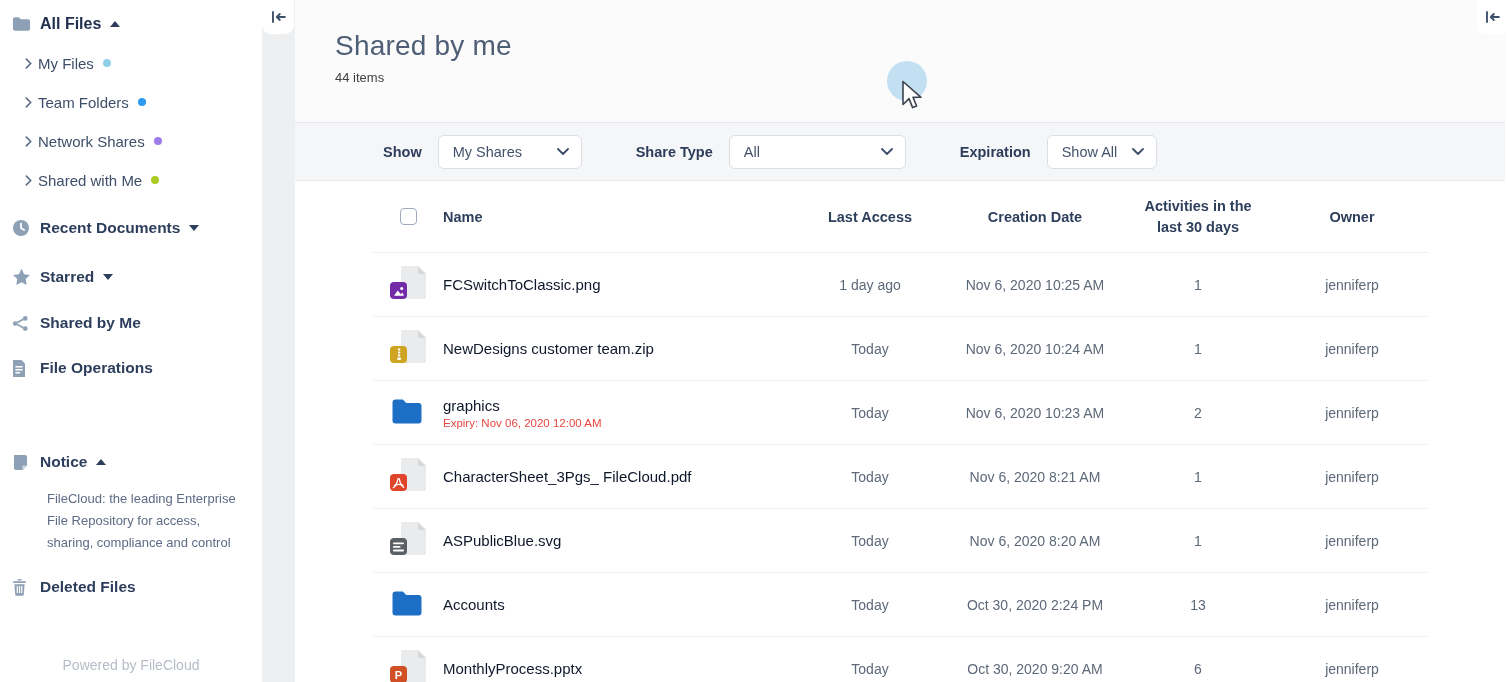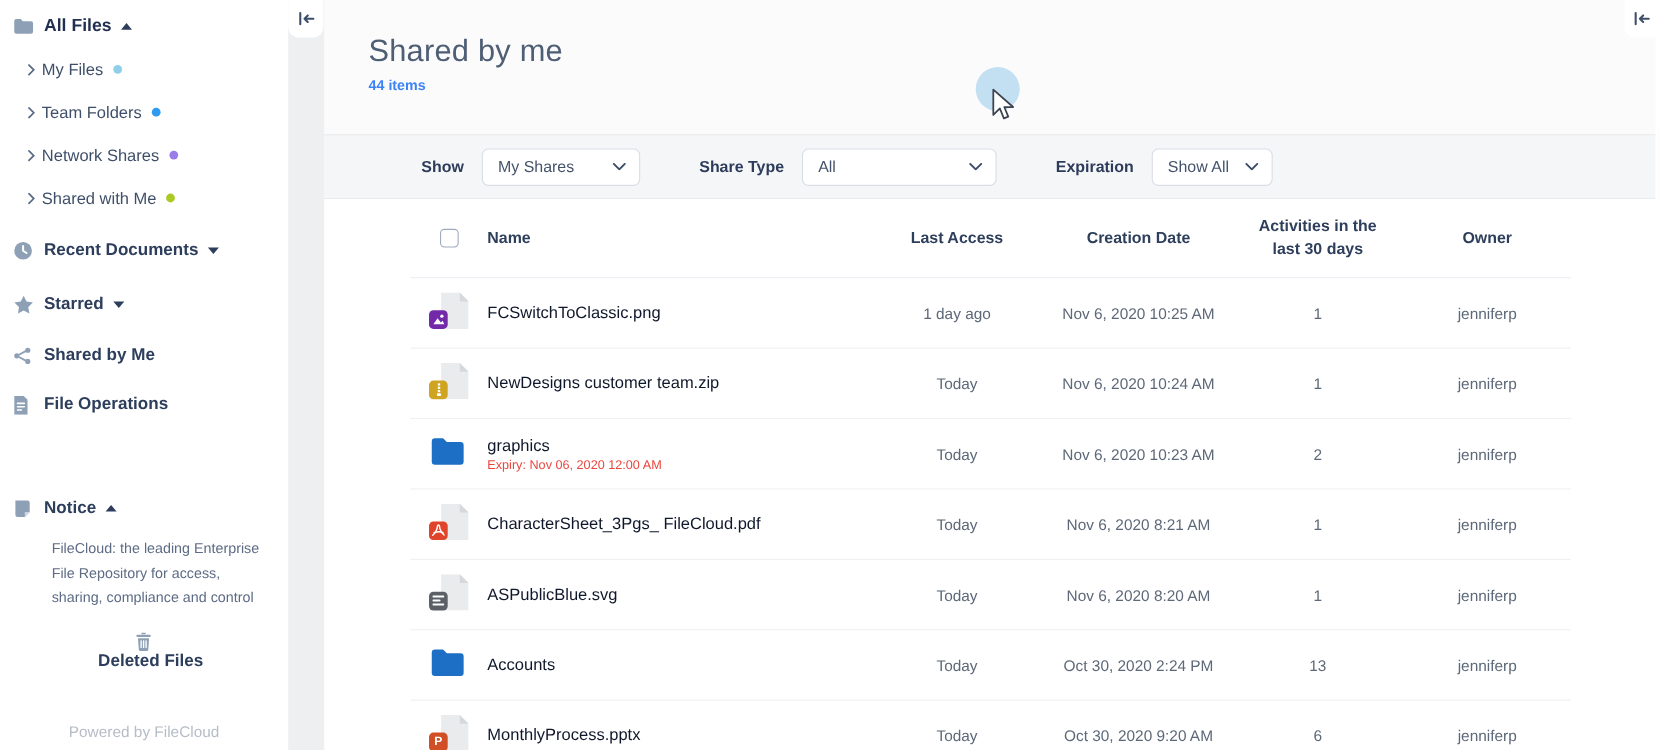--- a/index.html
+++ b/index.html
@@ -26,21 +26,21 @@
   .gutter{width:33px;flex:none;position:relative;}
   .collapse-tab{position:absolute;top:0;left:0;width:32px;height:34px;background:#fff;
                 border-radius:0 0 9px 9px;display:flex;align-items:center;justify-content:center;cursor:pointer;}
   .right-strip{position:absolute;top:0;right:0;width:3px;height:100%;background:#fff;z-index:4;}
   .right-tab{position:absolute;top:0;right:0;width:31px;height:34px;background:#fff;
              border-radius:0 0 0 9px;display:flex;align-items:center;justify-content:center;cursor:pointer;z-index:5;}
   
   .main{flex:1;background:#fff;display:flex;flex-direction:column;min-width:0;}
   .page-header{height:122px;flex:none;background:#fbfbfc;box-sizing:border-box;padding:30px 0 0 40px;}
   .page-title{font-size:28px;font-weight:500;color:#4e5e74;letter-spacing:.2px;}
-  .item-count{font-size:13px;color:#3b82f6;margin-top:8px;font-weight:bold;}
+  .item-count{font-size:13px;color:#404040;margin-top:8px;}
   .filter-bar{height:59px;flex:none;background:#f5f6f7;border-top:1px solid #e8eaed;border-bottom:1px solid #e8eaed;
               display:flex;align-items:center;padding-left:88px;box-sizing:border-box;}
   .f-label{font-size:14.5px;font-weight:bold;color:#2c3c5a;}
   .ml54{margin-left:54px;}
   .select{height:34px;background:#fff;border:1px solid #d9dee5;border-radius:6px;display:flex;align-items:center;
           justify-content:space-between;padding:0 12px 0 14px;box-sizing:border-box;margin-left:16px;cursor:pointer;}
   .select .val{font-size:14.5px;color:#44536b;}
   .w1{width:144px;} .w2{width:177px;align-items:center;} .w3{width:110px;}
   
   .table-wrap{flex:1;background:#fff;padding:0 80px 0 78px;}
@@ -173,21 +173,21 @@
             <path fill="#8ea0b5" d="M2 1h11a2 2 0 0 1 2 2v8.5L10.5 16H4a2 2 0 0 1-2-2Z"></path>
             <path fill="#cdd6e0" d="M10.5 16v-4.5H15Z"></path>
           </svg>
       </span>
       <span class="sec-label">Notice</span>
       <span class="caret-up"></span>
     </div>
 
     <div class="notice-text">FileCloud: the leading Enterprise File Repository for access, sharing, compliance and control</div>
 
-    <div class="side-item" style="margin-top:21px;flex-direction:column;">
+    <div class="side-item" style="margin-top:21px;">
       <span class="ic">
         <svg width="15" height="17" viewBox="0 0 16 18">
             <path fill="#8ea0b5" d="M6 0h4v1.6H6Z"></path>
             <rect x="1" y="2.2" width="14" height="2" rx="1" fill="#8ea0b5"></rect>
             <path fill="#8ea0b5" d="M2.6 5.4h10.8l-.8 11a1.6 1.6 0 0 1-1.6 1.5H5a1.6 1.6 0 0 1-1.6-1.5Z"></path>
             <rect x="5" y="7.4" width="1.3" height="7.6" rx=".6" fill="#fff"></rect>
             <rect x="7.4" y="7.4" width="1.3" height="7.6" rx=".6" fill="#fff"></rect>
             <rect x="9.8" y="7.4" width="1.3" height="7.6" rx=".6" fill="#fff"></rect>
           </svg>
       </span>

